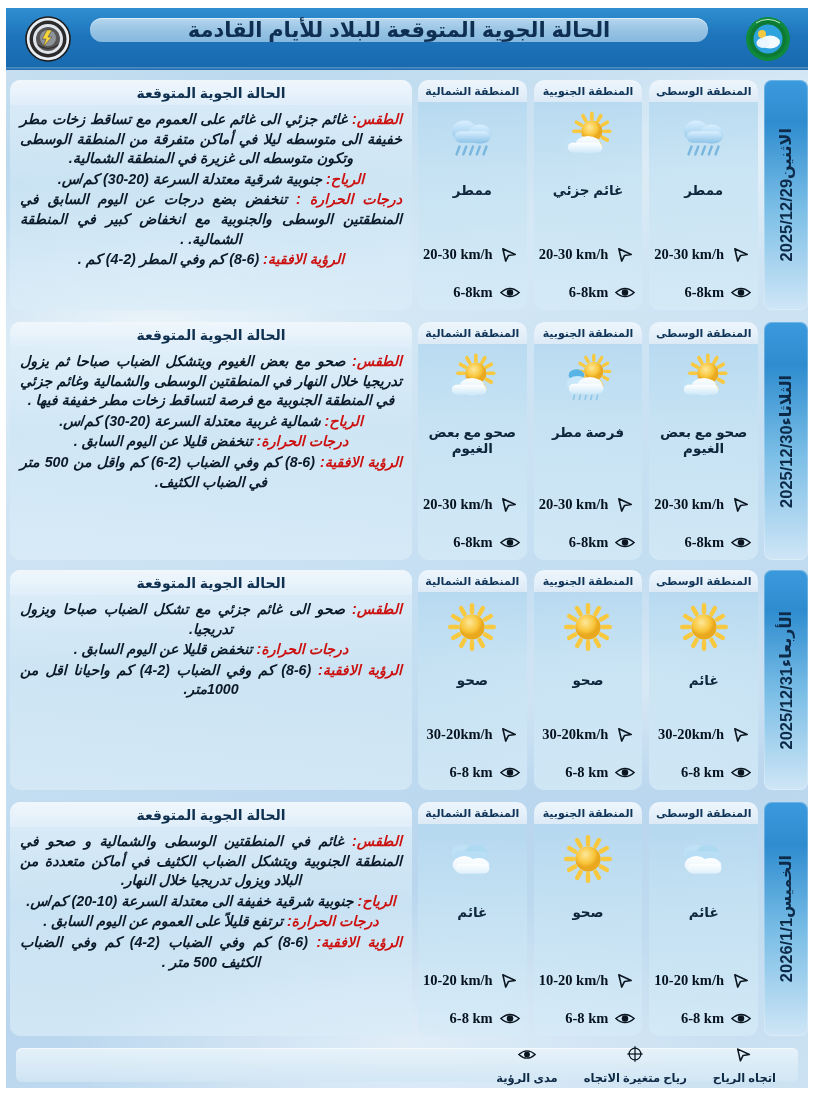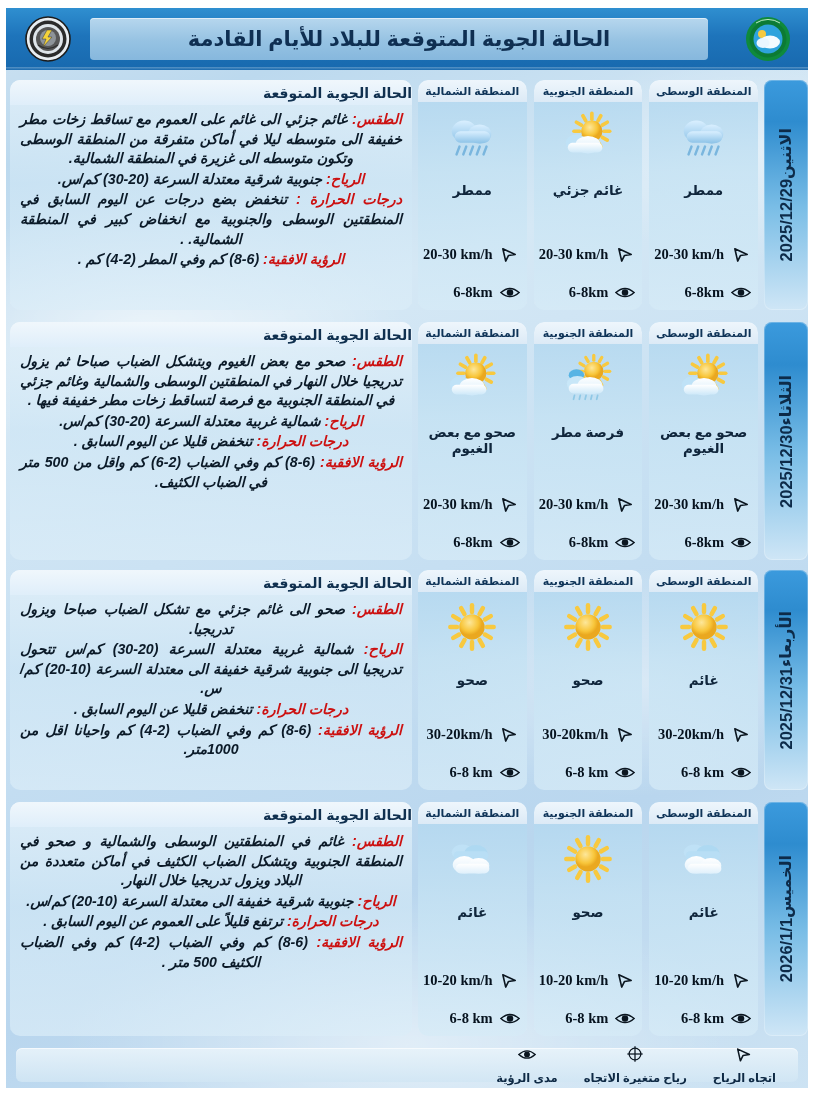--- a/index.html
+++ b/index.html
@@ -85,23 +85,23 @@
   }
   .logo-right {
     position: absolute;
     left: 18px; top: 7px;
     width: 48px; height: 48px;
   }
 
   .title-plate {
     position: absolute;
     left: 84px; right: 100px; top: 10px;
-    height: 42px;
+    height: 24px;
     background: linear-gradient(180deg, rgba(190,219,240,.95) 0%, rgba(160,201,230,.92) 55%, rgba(146,192,226,.9) 100%);
-    border-radius: 4px;
+    border-radius: 20px;
     display: flex; align-items: center; justify-content: center;
     box-shadow: inset 0 1px 0 rgba(255,255,255,.55);
   }
   .title-plate h1 {
     font-size: 21px;
     font-weight: bold;
     color: #0f2f52;
     letter-spacing: 0;
     white-space: nowrap;
   }
@@ -229,21 +229,21 @@
     top: 2px;
     height: calc(100% - 6px);
     background: linear-gradient(180deg, rgba(226,240,249,.80) 0%, rgba(206,230,245,.72) 45%, rgba(219,237,248,.70) 100%);
     border-radius: 10px;
     box-shadow: inset 0 1px 0 rgba(255,255,255,.55);
     overflow: hidden;
   }
   .forecast-head {
     height: 25px;
     background: linear-gradient(180deg, #f0f7fc 0%, #dfeefa 100%);
-    display: flex; align-items: center; justify-content: flex-start;
+    display: flex; align-items: center; justify-content: center;
     border-radius: 10px 10px 0 0;
   }
   .forecast-head span {
     font-size: 14px; font-weight: bold; color: #10304f;
   }
   .forecast-body {
     padding: 5px 10px 4px 10px;
     text-align: justify;
     text-align-last: center;
   }
@@ -880,24 +880,20 @@
       <div class="forecast">
         <div class="forecast-head">
        <span>الحالة الجوية المتوقعة</span>
      </div>
      <div class="forecast-body">
        <p class="fline">
          <span class="lbl">الطقس:</span>
          <span>صحو الى غائم جزئي مع تشكل الضباب صباحا ويزول تدريجيا.</span>
        </p>
        <p class="fline">
-         <span class="lbl">الرياح:</span>
-         <span>شمالية غربية معتدلة السرعة (20-30) كم/س تتحول تدريجيا الى جنوبية شرقية خفيفة الى معتدلة السرعة (10-20) كم/س.</span>
-       </p>
-       <p class="fline">
          <span class="lbl">درجات الحرارة:</span>
          <span>تنخفض قليلا عن اليوم السابق .</span>
        </p>
        <p class="fline">
          <span class="lbl">الرؤية الافقية:</span>
          <span>(6-8) كم وفي الضباب (2-4) كم واحيانا اقل من 1000متر.</span>
        </p>
      </div>
       </div>
     </div>

